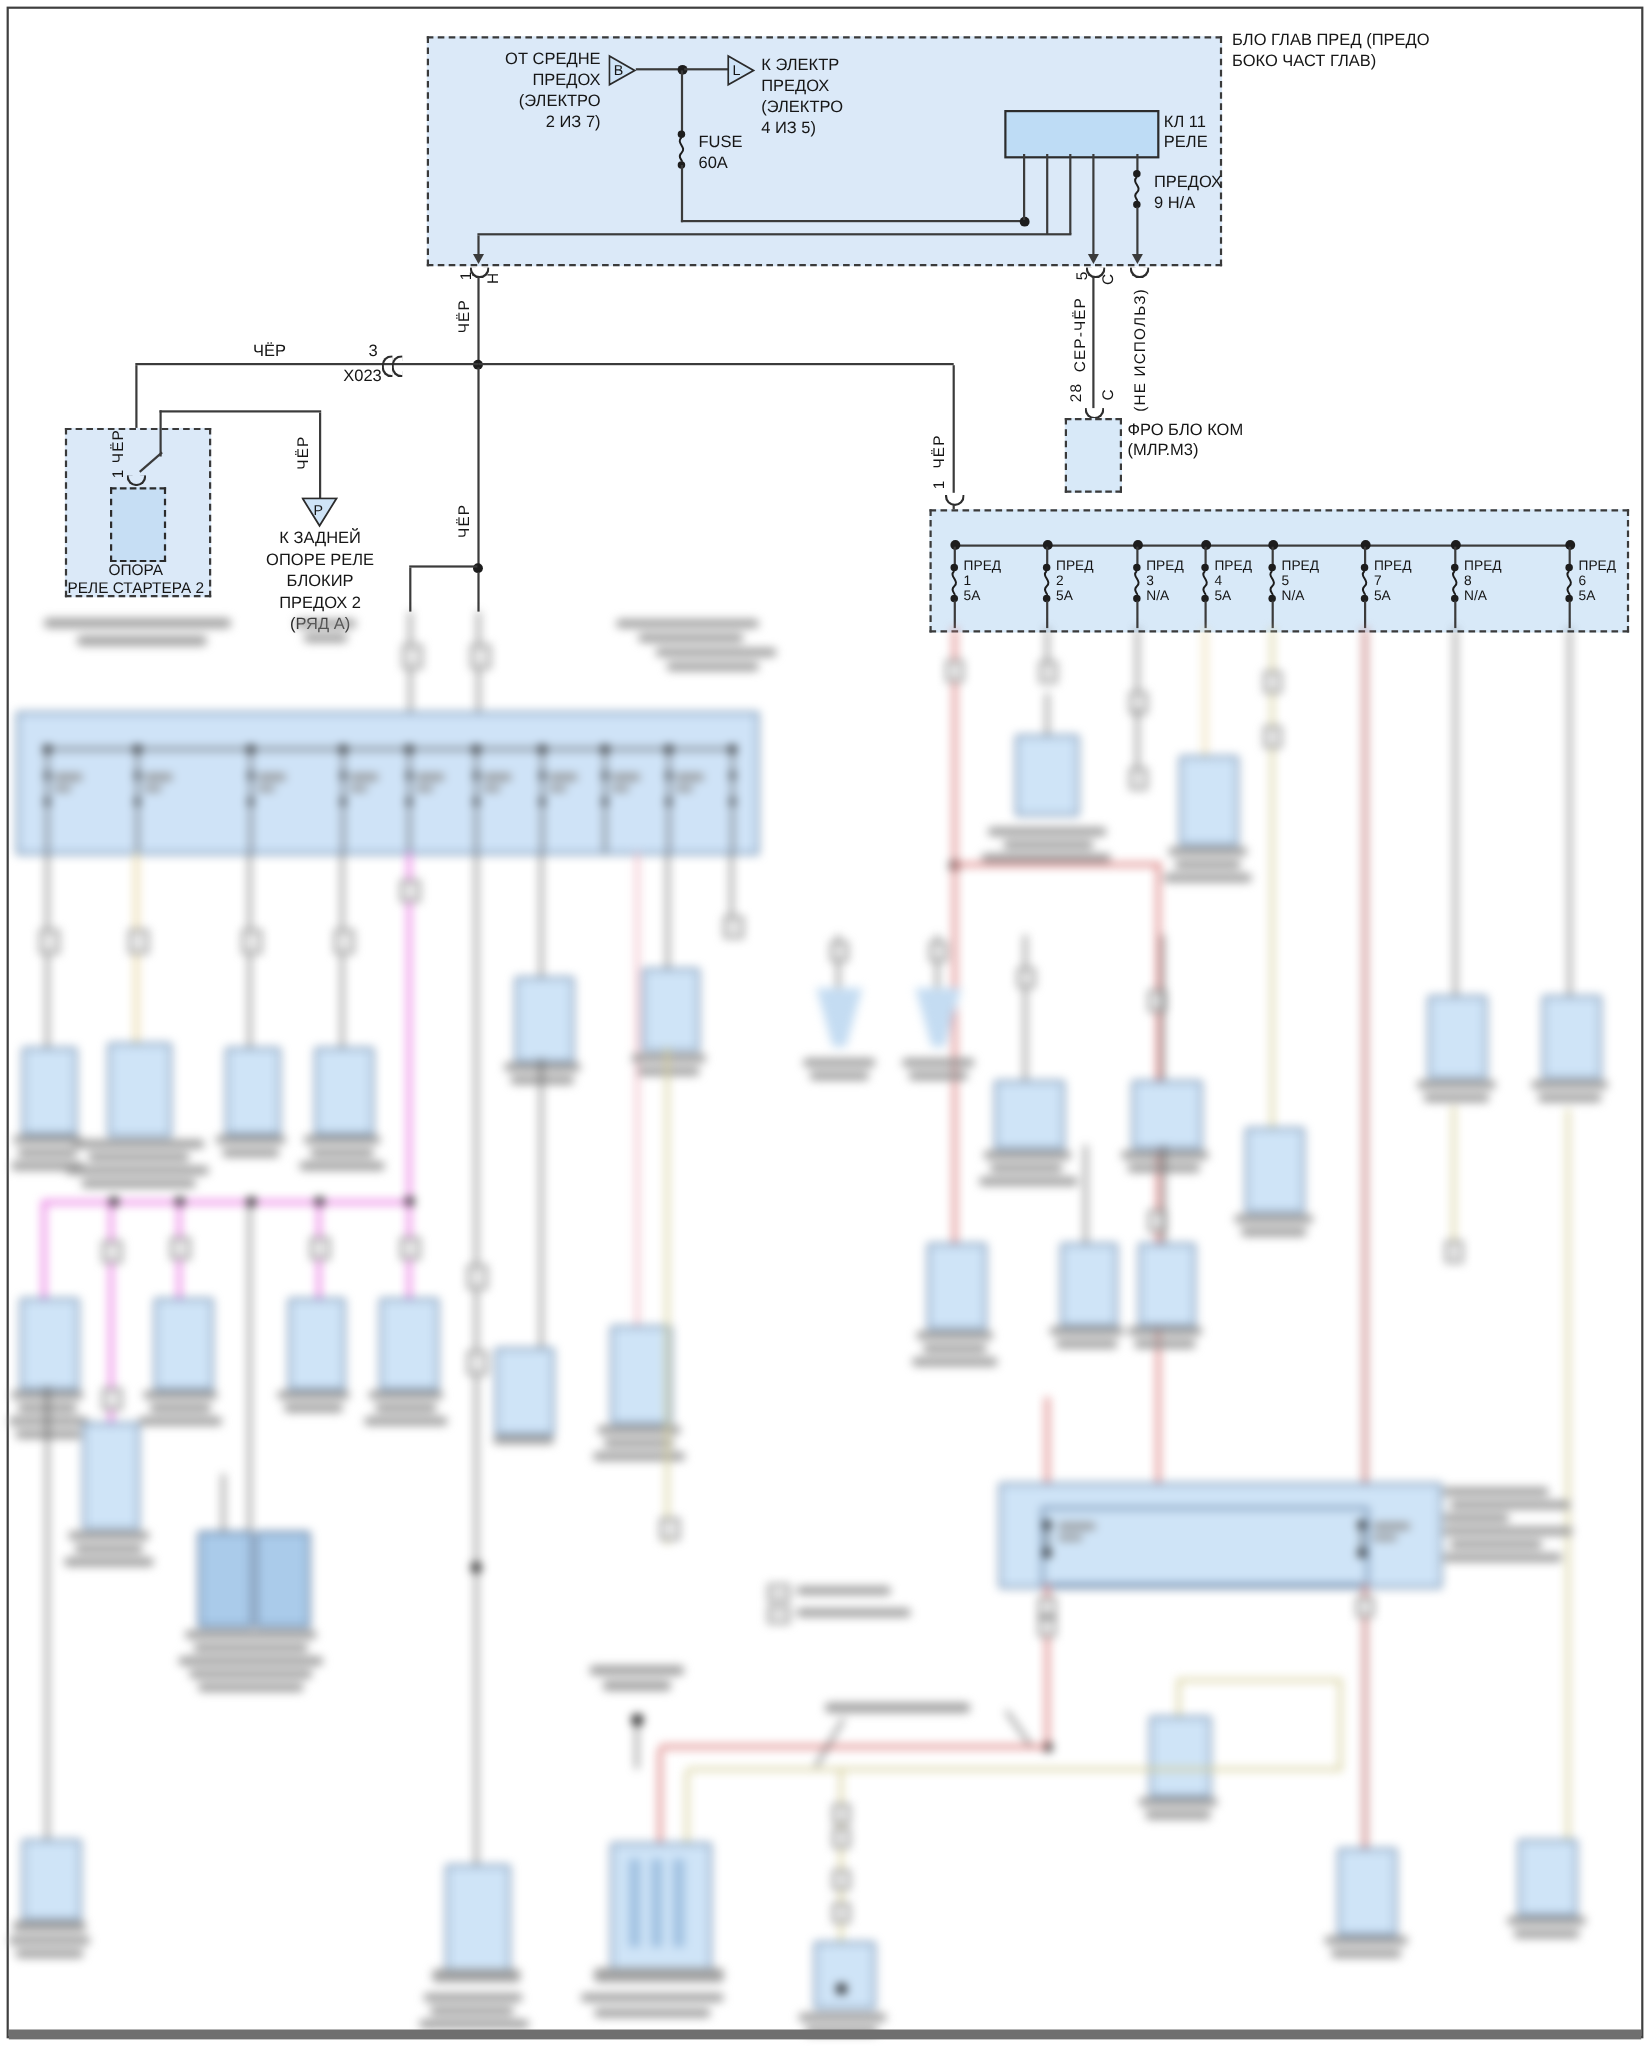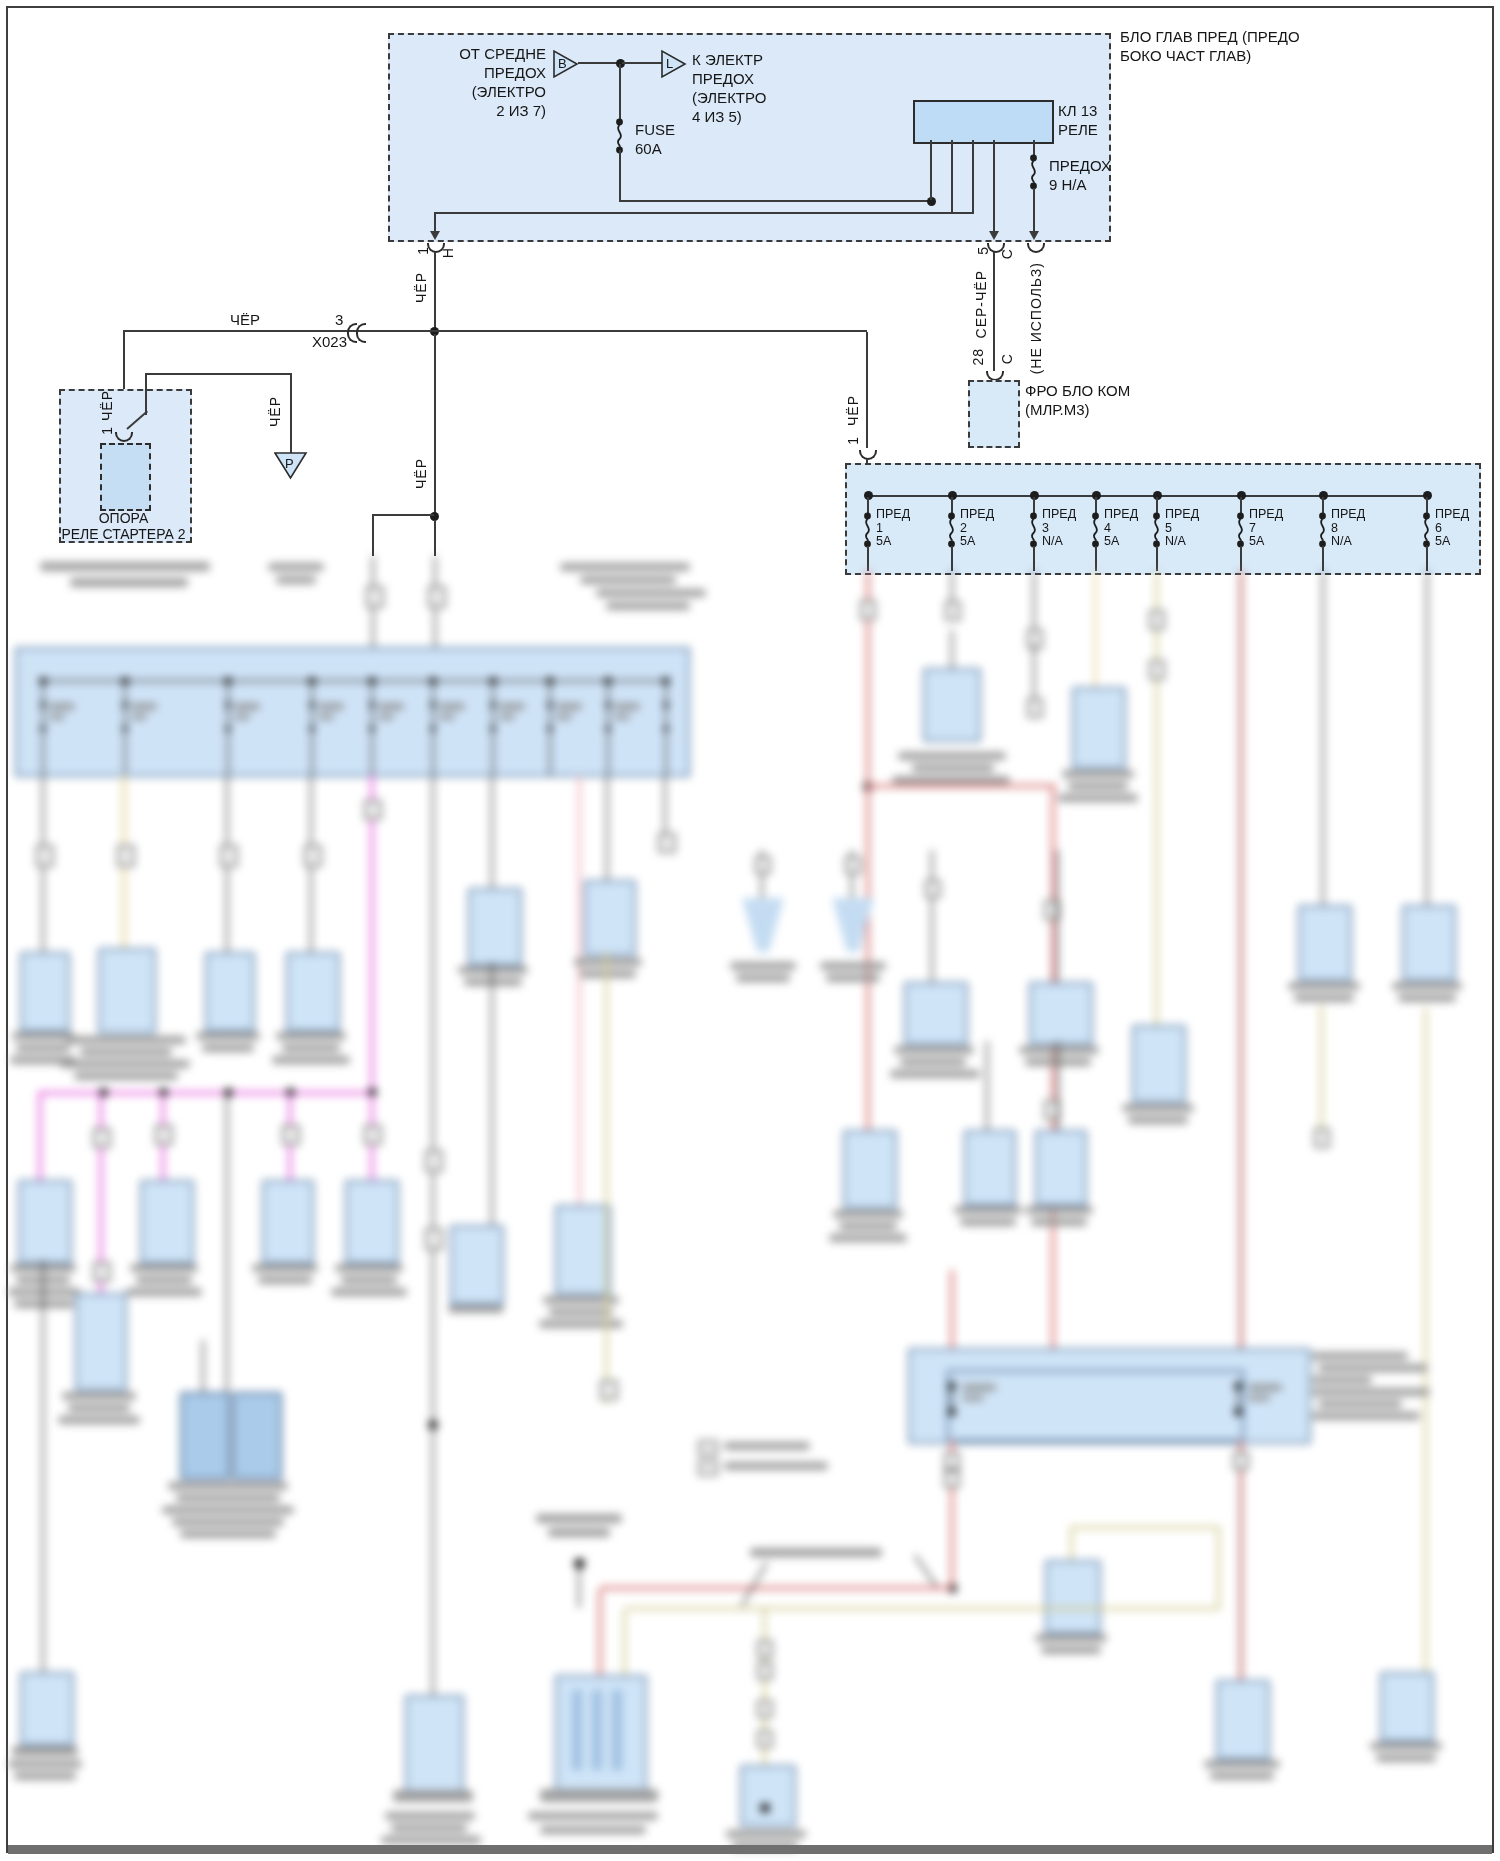--- a/index.html
+++ b/index.html
@@ -66,21 +66,21 @@
         <circle cx="6.5" cy="4" r="3.4" fill="#1d1d1d"></circle>
         <path d="M6.5 7 C 1 12, 12 16, 6.5 21 C 2 25, 8.5 28, 6.5 29" fill="none" stroke="#1d1d1d" stroke-width="1.8"></path>
         <circle cx="6.5" cy="32" r="3.4" fill="#1d1d1d"></circle>
       </svg></div>
   <div class="lbl" style="left:635px;top:120px;"><span>FUSE</span><br><span>60A</span></div>
   <div class="wire" style="left:619px;top:150px;width:2px;height:52px;"></div>
   <div class="wire" style="left:619px;top:200px;width:314px;height:2px;"></div>
   <div class="dot" style="left:927px;top:197px;"></div>
 
   <div class="solidbox" style="left:913px;top:100px;width:137px;height:40px;"></div>
-  <div class="lbl" style="left:1058px;top:101px;"><span>КЛ 13</span><br><span>РЕЛЕ</span></div>
+  <div class="lbl" style="left:1058px;top:101px;"><span>КЛ 11</span><br><span>РЕЛЕ</span></div>
   <div class="wire" style="left:930px;top:140px;width:2px;height:60px;"></div>
   <div class="wire" style="left:951px;top:140px;width:2px;height:73px;"></div>
   <div class="wire" style="left:972px;top:140px;width:2px;height:73px;"></div>
   <div class="wire" style="left:993px;top:140px;width:2px;height:93px;"></div>
   <div class="arrowd" style="left:989px;top:231px;"></div>
   <div class="wire" style="left:1033px;top:140px;width:2px;height:18px;"></div>
   <div class="fsym" style="left:1027px;top:154px;"><svg width="13" height="36" viewBox="0 0 13 36">
         <circle cx="6.5" cy="4" r="3.4" fill="#1d1d1d"></circle>
         <path d="M6.5 7 C 1 12, 12 16, 6.5 21 C 2 25, 8.5 28, 6.5 29" fill="none" stroke="#1d1d1d" stroke-width="1.8"></path>
         <circle cx="6.5" cy="32" r="3.4" fill="#1d1d1d"></circle>
@@ -116,20 +116,21 @@
   <div class="lbl" style="left:59px;top:525px;width:129px;text-align:center;font-size:14px;">РЕЛЕ СТАРТЕРА 2</div>
   <div class="wire" style="left:127px;top:428px;width:27px;height:2px;transform:rotate(-41deg);transform-origin:left center;"></div>
   <div class="wire" style="left:145px;top:373px;width:2px;height:42px;"></div>
   <div class="wire" style="left:145px;top:373px;width:147px;height:2px;"></div>
   <div class="wire" style="left:290px;top:375px;width:2px;height:78px;"></div>
   <div class="vlab" style="left:267px;top:396px;">ЧЁР</div>
   <div class="tri-d" style="left:274px;top:452px;"><svg width="34" height="28">
         <polygon points="1,1 32,1 16.5,26" fill="#cfe4f7" stroke="#2b2b2b" stroke-width="1.6"></polygon>
       </svg></div>
   <div class="lbl" style="left:285px;top:454px;font-size:13px;">P</div>
+  <div class="lbl" style="left:231px;top:480px;width:120px;text-align:center;line-height:19.5px;"><span>К ЗАДНЕЙ</span><br><span>ОПОРЕ РЕЛЕ</span><br><span>БЛОКИР</span><br><span>ПРЕДОХ 2</span><br><span>(РЯД А)</span></div>
 
   <div class="wire" style="left:435px;top:330px;width:432px;height:2px;"></div>
   <div class="wire" style="left:866px;top:332px;width:2px;height:116px;"></div>
   <div class="vlab" style="left:845px;top:395px;">ЧЁР</div>
   <div class="vlab" style="left:845px;top:436px;">1</div>
   <div class="cup" style="left:859px;top:450px;"></div>
   <div class="wire" style="left:866px;top:459px;width:2px;height:13px;"></div>
   <div class="arrowd" style="left:862px;top:470px;"></div>
   <div class="wire" style="left:866px;top:479px;width:2px;height:18px;"></div>
 

